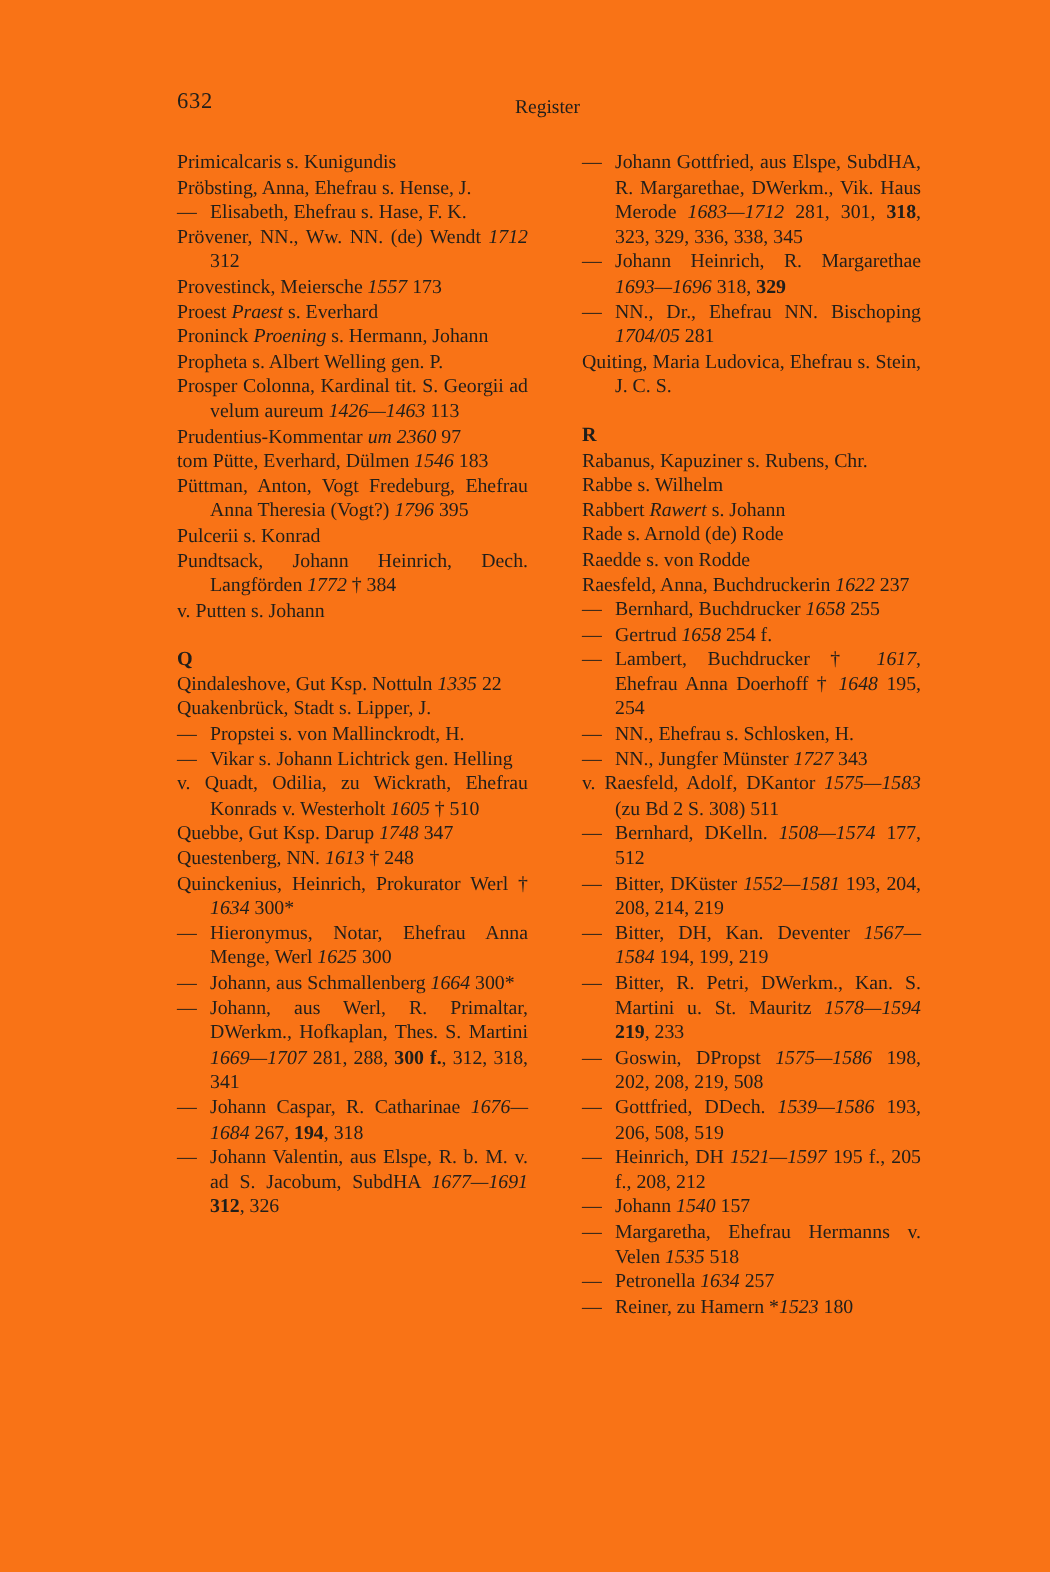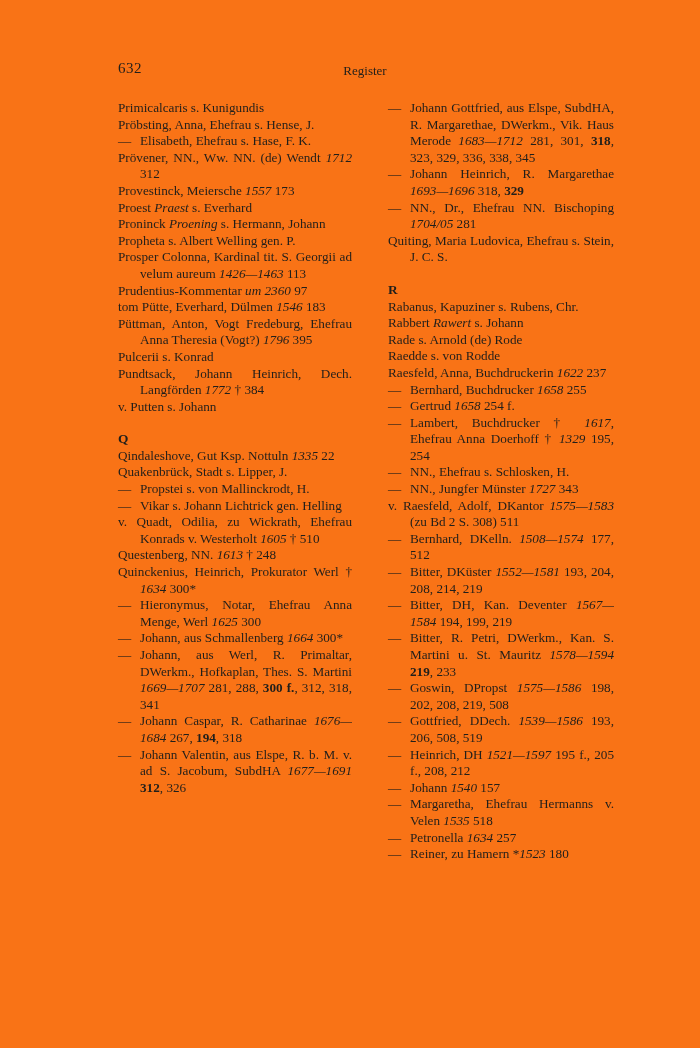--- a/index.html
+++ b/index.html
@@ -80,42 +80,44 @@
       <p class="entry">Püttman, Anton, Vogt Fredeburg, Ehefrau Anna Theresia (Vogt?) <span class="it">1796</span> 395</p>
       <p class="entry">Pulcerii s. Konrad</p>
       <p class="entry">Pundtsack, Johann Heinrich, Dech. Langförden <span class="it">1772</span> † 384</p>
       <p class="entry">v. Putten s. Johann</p>
       <h2 class="section-heading">Q</h2>
       <p class="entry">Qindaleshove, Gut Ksp. Nottuln <span class="it">1335</span> 22</p>
       <p class="entry">Quakenbrück, Stadt s. Lipper, J.</p>
       <p class="entry"><span class="dash-mark">—</span>Propstei s. von Mallinckrodt, H.</p>
       <p class="entry"><span class="dash-mark">—</span>Vikar s. Johann Lichtrick gen. Helling</p>
       <p class="entry">v. Quadt, Odilia, zu Wickrath, Ehefrau Konrads v. Westerholt <span class="it">1605</span> † 510</p>
+      <p class="entry">Quebbe, Gut Ksp. Darup <span class="it">1748</span> 347</p>
       <p class="entry">Questenberg, NN. <span class="it">1613</span> † 248</p>
       <p class="entry">Quinckenius, Heinrich, Prokurator Werl † <span class="it">1634</span> 300*</p>
       <p class="entry"><span class="dash-mark">—</span>Hieronymus, Notar, Ehefrau Anna Menge, Werl <span class="it">1625</span> 300</p>
       <p class="entry"><span class="dash-mark">—</span>Johann, aus Schmallenberg <span class="it">1664</span> 300*</p>
       <p class="entry"><span class="dash-mark">—</span>Johann, aus Werl, R. Primaltar, DWerkm., Hofkaplan, Thes. S. Martini <span class="it">1669—1707</span> 281, 288, <span class="bd">300 f.</span>, 312, 318, 341</p>
       <p class="entry"><span class="dash-mark">—</span>Johann Caspar, R. Catharinae <span class="it">1676—1684</span> 267, <span class="bd">194</span>, 318</p>
       <p class="entry"><span class="dash-mark">—</span>Johann Valentin, aus Elspe, R. b. M. v. ad S. Jacobum, SubdHA <span class="it">1677—1691</span> <span class="bd">312</span>, 326</p>
     </div>
   <div class="col col-right">
       <p class="entry"><span class="dash-mark">—</span>Johann Gottfried, aus Elspe, SubdHA, R. Margarethae, DWerkm., Vik. Haus Merode <span class="it">1683—1712</span> 281, 301, <span class="bd">318</span>, 323, 329, 336, 338, 345</p>
       <p class="entry"><span class="dash-mark">—</span>Johann Heinrich, R. Margarethae <span class="it">1693—1696</span> 318, <span class="bd">329</span></p>
       <p class="entry"><span class="dash-mark">—</span>NN., Dr., Ehefrau NN. Bischoping <span class="it">1704/05</span> 281</p>
       <p class="entry">Quiting, Maria Ludovica, Ehefrau s. Stein, J. C. S.</p>
       <h2 class="section-heading">R</h2>
       <p class="entry">Rabanus, Kapuziner s. Rubens, Chr.</p>
+      <p class="entry">Rabbe s. Wilhelm</p>
       <p class="entry">Rabbert <span class="it">Rawert</span> s. Johann</p>
       <p class="entry">Rade s. Arnold (de) Rode</p>
       <p class="entry">Raedde s. von Rodde</p>
       <p class="entry">Raesfeld, Anna, Buchdruckerin <span class="it">1622</span> 237</p>
       <p class="entry"><span class="dash-mark">—</span>Bernhard, Buchdrucker <span class="it">1658</span> 255</p>
       <p class="entry"><span class="dash-mark">—</span>Gertrud <span class="it">1658</span> 254 f.</p>
-      <p class="entry"><span class="dash-mark">—</span>Lambert, Buchdrucker † <span class="it">1617</span>, Ehefrau Anna Doerhoff † <span class="it">1329</span> 195, 254</p>
+      <p class="entry"><span class="dash-mark">—</span>Lambert, Buchdrucker † <span class="it">1617</span>, Ehefrau Anna Doerhoff † <span class="it">1648</span> 195, 254</p>
       <p class="entry"><span class="dash-mark">—</span>NN., Ehefrau s. Schlosken, H.</p>
       <p class="entry"><span class="dash-mark">—</span>NN., Jungfer Münster <span class="it">1727</span> 343</p>
       <p class="entry">v. Raesfeld, Adolf, DKantor <span class="it">1575—1583</span> (zu Bd 2 S. 308) 511</p>
       <p class="entry"><span class="dash-mark">—</span>Bernhard, DKelln. <span class="it">1508—1574</span> 177, 512</p>
       <p class="entry"><span class="dash-mark">—</span>Bitter, DKüster <span class="it">1552—1581</span> 193, 204, 208, 214, 219</p>
       <p class="entry"><span class="dash-mark">—</span>Bitter, DH, Kan. Deventer <span class="it">1567—1584</span> 194, 199, 219</p>
       <p class="entry"><span class="dash-mark">—</span>Bitter, R. Petri, DWerkm., Kan. S. Martini u. St. Mauritz <span class="it">1578—1594</span> <span class="bd">219</span>, 233</p>
       <p class="entry"><span class="dash-mark">—</span>Goswin, DPropst <span class="it">1575—1586</span> 198, 202, 208, 219, 508</p>
       <p class="entry"><span class="dash-mark">—</span>Gottfried, DDech. <span class="it">1539—1586</span> 193, 206, 508, 519</p>
       <p class="entry"><span class="dash-mark">—</span>Heinrich, DH <span class="it">1521—1597</span> 195 f., 205 f., 208, 212</p>

